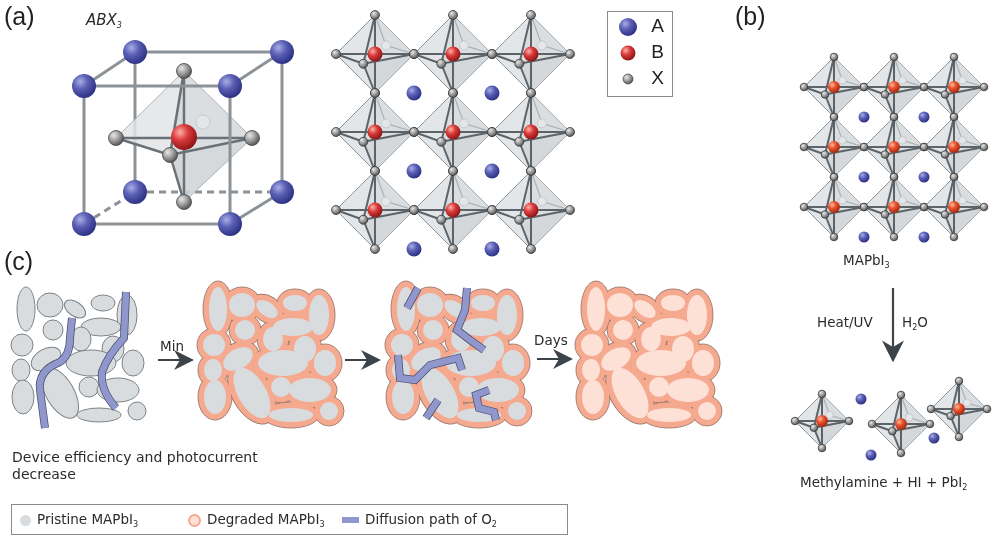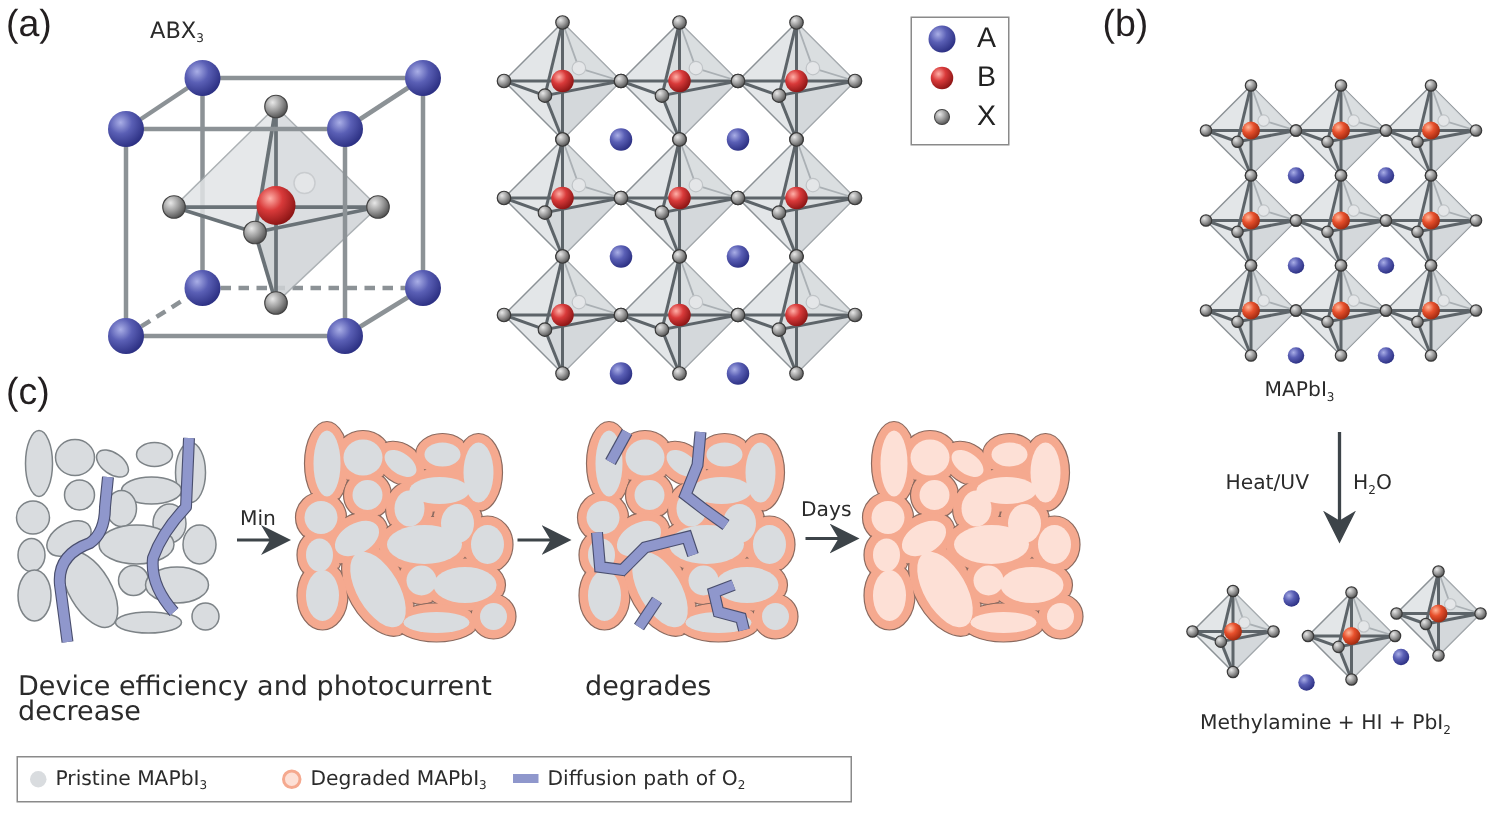--- a/index.html
+++ b/index.html
@@ -1,39 +1,39 @@
 <!DOCTYPE html>
 <html><head>
 <meta charset="utf-8">
 <style>
   html, body { margin: 0; padding: 0; background: #ffffff; }
   body { width: 1000px; height: 550px; position: relative; overflow: hidden;
          font-family: "DejaVu Sans", sans-serif; color: #222; }
   .abs { position: absolute; }
   .panel-label { font-family: "Liberation Sans", sans-serif; font-size: 25px; color: #231f20; }
   .txt { font-family: "DejaVu Sans", sans-serif; font-size: 13.5px; color: #2b2b2b; white-space: nowrap; }
-  .cap { font-family: "DejaVu Sans", sans-serif; font-size: 18px; color: #2b2b2b; line-height: 17px; }
+  .cap { font-family: "DejaVu Sans", sans-serif; font-size: 14px; color: #2b2b2b; line-height: 17px; }
   sub { font-size: 8px; vertical-align: -3px; }
   svg { position: absolute; left: 0; top: 0; }
   .legend-a { position: absolute; left: 607px; top: 11px; width: 64px; height: 84px;
               border: 1px solid #8a8a8a; background: #fff; }
   .legend-a .row { position: absolute; left: 10px; font-family: "Liberation Sans", sans-serif; font-size: 19px; color:#222; }
   .legend-c { position: absolute; left: 11px; top: 504px; width: 543px; height: 29px;
               border: 1px solid #8a8a8a; background: #fff; padding-left: 12px; }
   .legend-c .item { position: absolute; top: 6px; font-size: 13.5px; color: #2b2b2b; white-space: nowrap; }
   .swatch { display: inline-block; vertical-align: middle; margin-right: 6px; }
 </style>
 </head>
 <body>
 
 <div class="abs panel-label" style="left:4px;top:2px;">(a)</div>
 <div class="abs panel-label" style="left:735px;top:2px;">(b)</div>
 <div class="abs panel-label" style="left:4px;top:247px;">(c)</div>
 
-<div class="abs txt" style="left:100px;top:11px;font-size:15px;"><span>ABX</span><sub>3</sub></div>
+<div class="abs txt" style="left:86px;top:11px;font-size:15px;font-style:italic;"><span>ABX</span><sub>3</sub></div>
 
 <svg width="1000" height="550">
   <defs>
     <radialGradient id="gA" cx="35%" cy="32%" r="70%">
       <stop offset="0%" stop-color="#a9aee6"></stop>
       <stop offset="45%" stop-color="#5a5fb5"></stop>
       <stop offset="100%" stop-color="#2d3184"></stop>
     </radialGradient>
     <radialGradient id="gB" cx="35%" cy="32%" r="70%">
       <stop offset="0%" stop-color="#ffb0a8"></stop>
@@ -806,21 +806,20 @@
 <div class="abs txt" style="left:800px;top:474px;"><span>Methylamine + HI + PbI</span><sub>2</sub></div>
 
 <div class="abs txt" style="left:160px;top:338px;">Min</div>
 <div class="abs txt" style="left:534px;top:332px;">Days</div>
 
 <div class="abs cap" style="left:12px;top:449px;">
   <div>Device efficiency and photocurrent</div>
   <div>decrease</div>
 </div>
 <div class="abs cap" style="left:390px;top:449px;">
-  <div>degrades</div>
 </div>
 
 <div class="legend-c">
   <div class="item" style="left:8px;">
     <span class="swatch" style="width:11px;height:11px;border-radius:50%;background:#d9dcdf;"></span><span>Pristine MAPbI</span><sub>3</sub>
   </div>
   <div class="item" style="left:176px;">
     <span class="swatch" style="width:9px;height:9px;border-radius:50%;background:#fde0d6;border:2px solid #f5a98f;"></span><span>Degraded MAPbI</span><sub>3</sub>
   </div>
   <div class="item" style="left:330px;">

